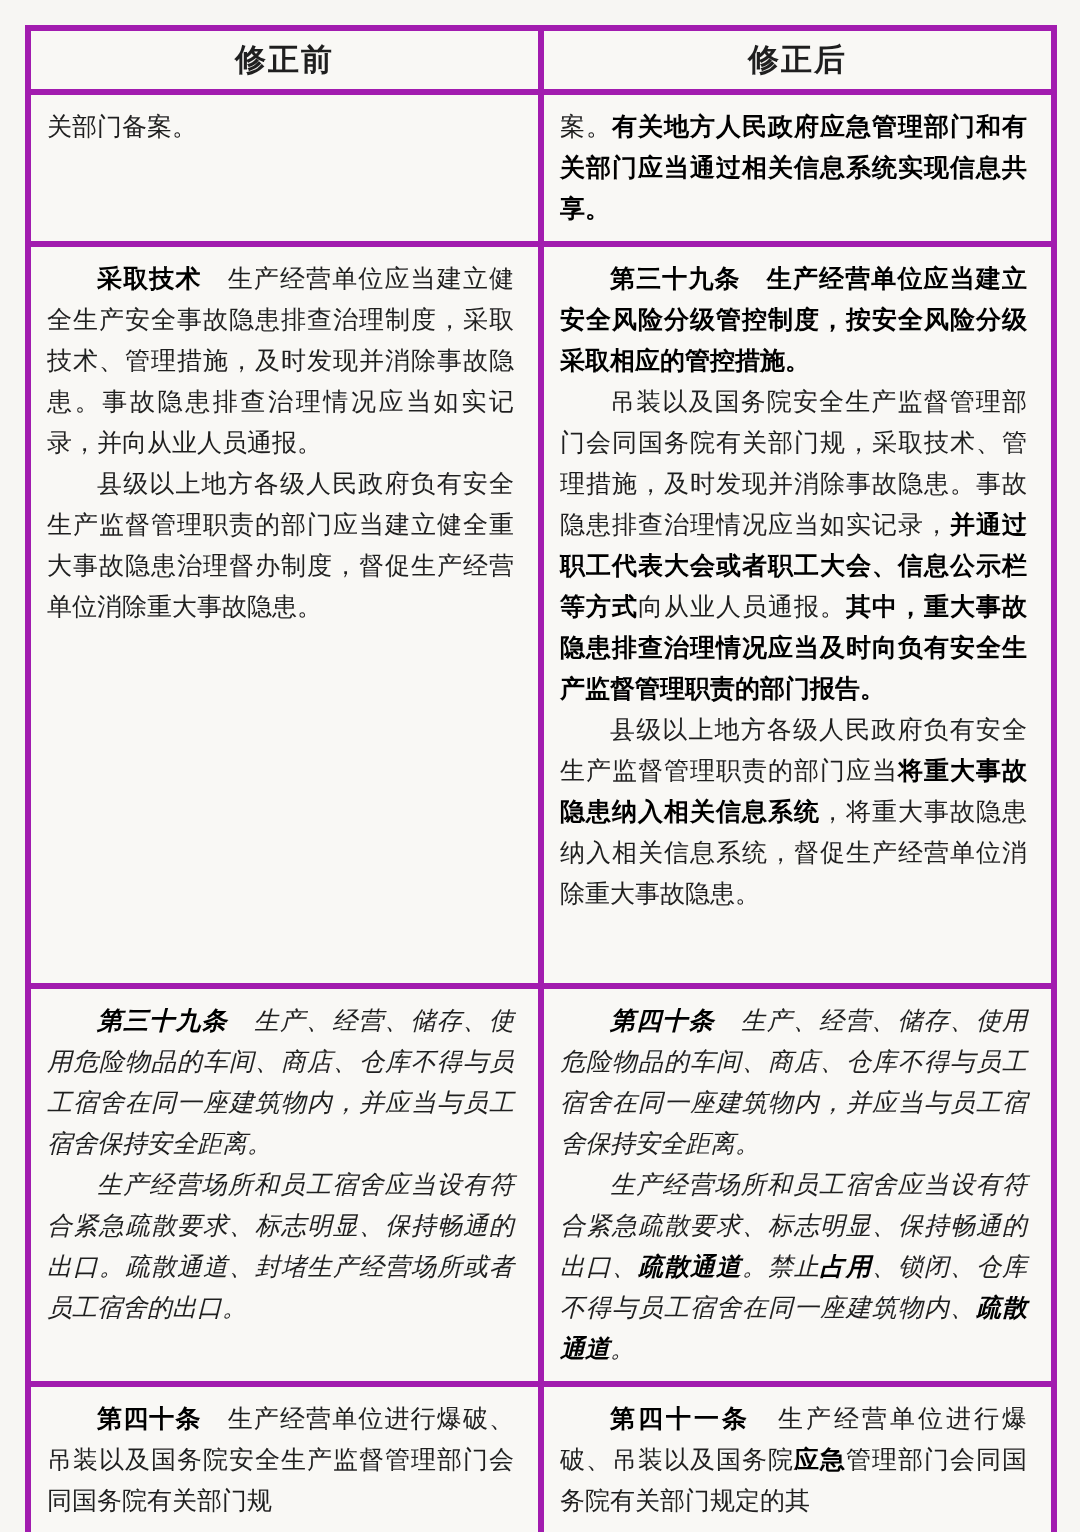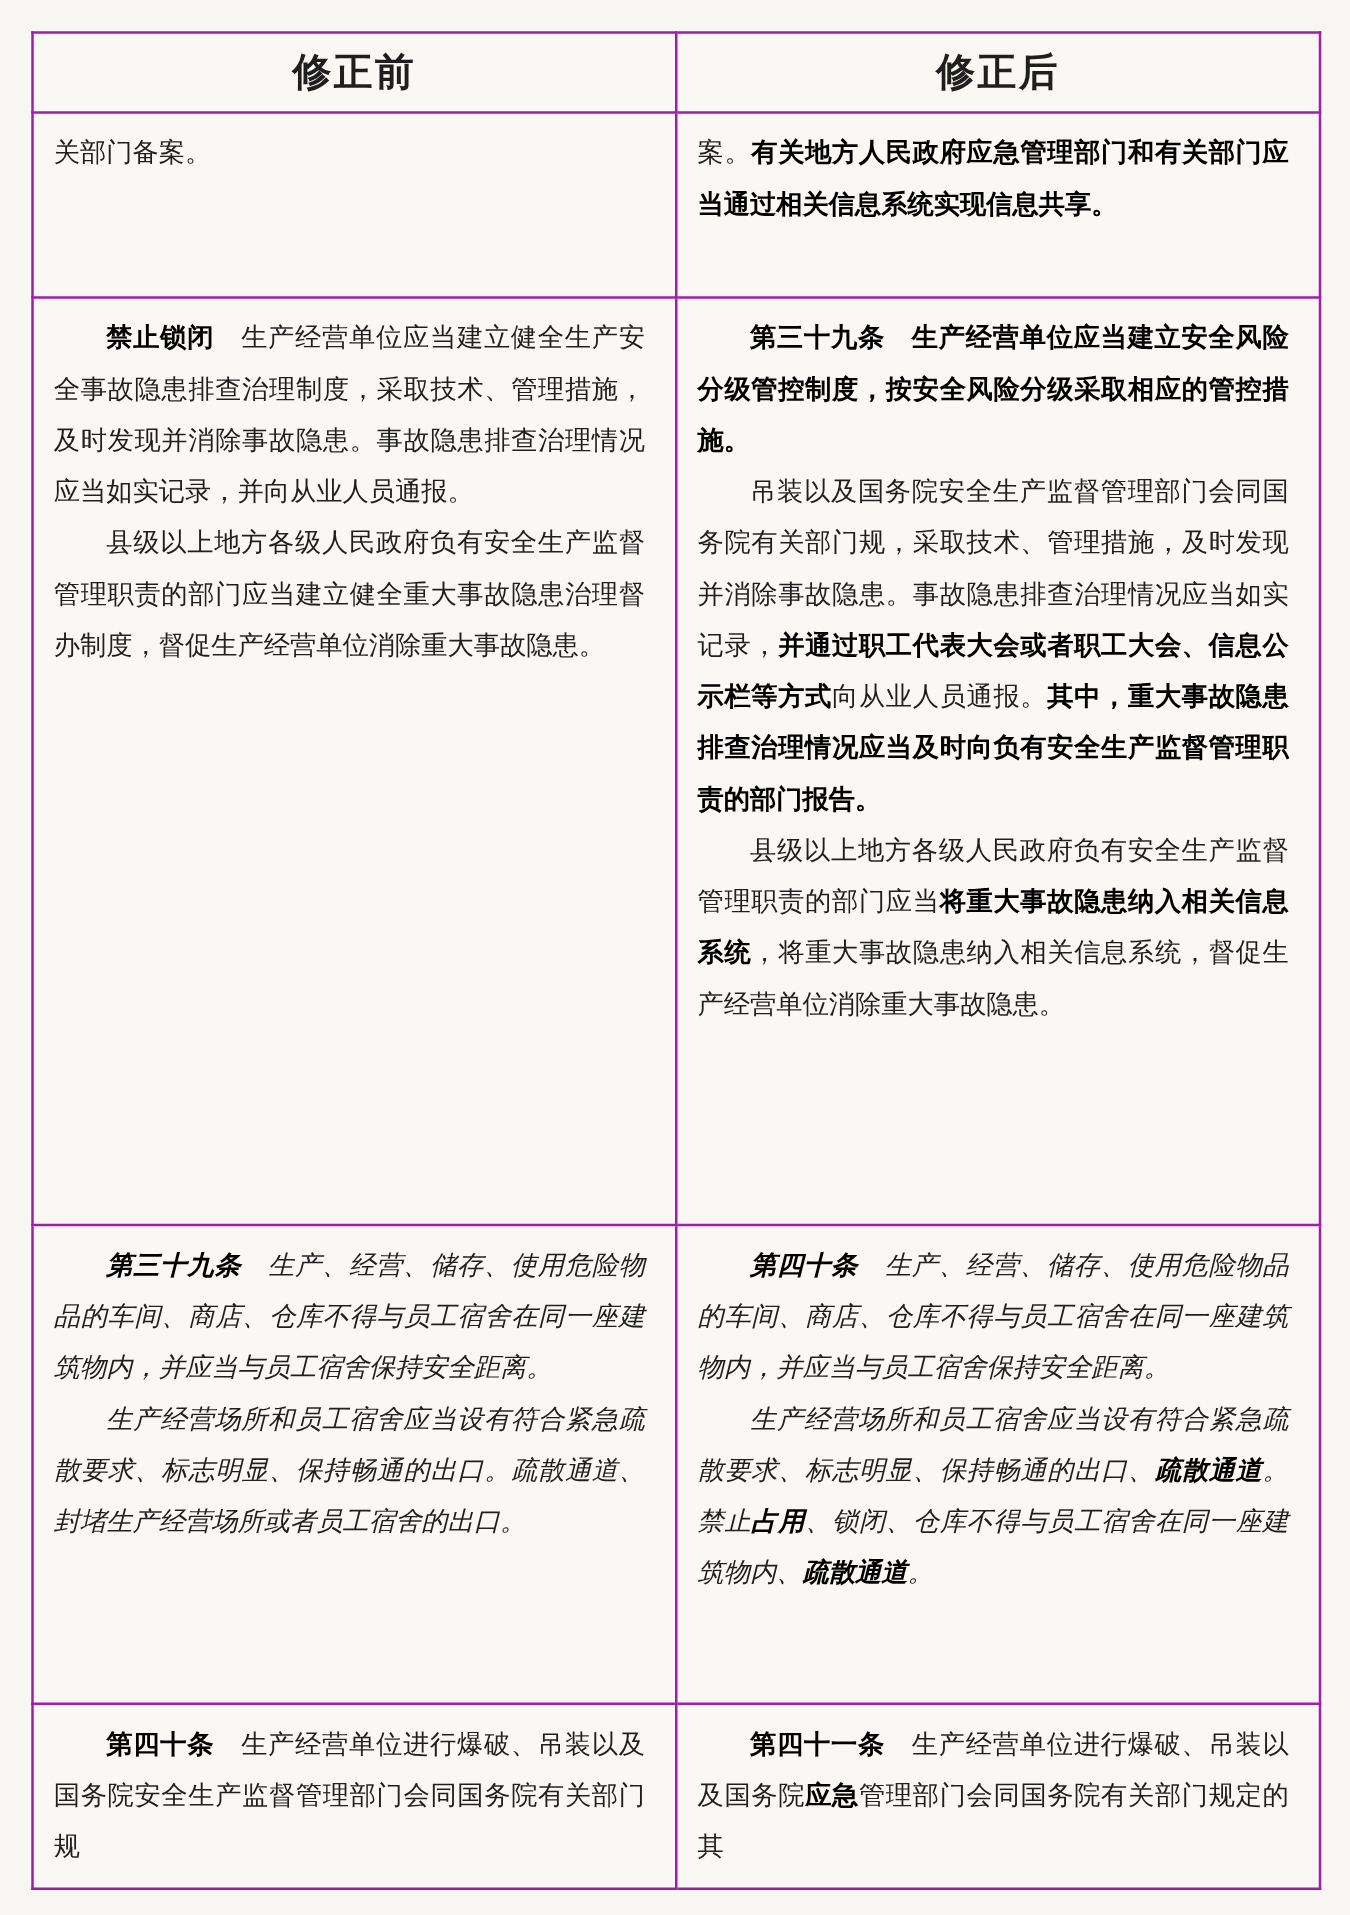--- a/index.html
+++ b/index.html
@@ -19,37 +19,37 @@
     padding: 25px 23px 0 25px;
   }
   table.cmp-table {
     width: 1032px;
     border-collapse: collapse;
     table-layout: fixed;
     background: #f9f8f5;
   }
   table.cmp-table th,
   table.cmp-table td {
-    border: 2px solid #a21caf;
+    border: 6px solid #a21caf;
     box-sizing: border-box;
     width: 50%;
   }
   table.cmp-table th {
     height: 64px;
     font-size: 31px;
     font-weight: 700;
     font-family: "Liberation Sans", "DejaVu Sans", sans-serif;
     text-align: center;
     vertical-align: middle;
     letter-spacing: 2px;
   }
   table.cmp-table td {
     vertical-align: top;
     padding: 11px 24px 12px 16px;
-    font-size: 21px;
+    font-size: 25px;
     line-height: 41px;
     text-align: justify;
     text-justify: inter-ideograph;
   }
   
   tbody tr:nth-child(1) td { height: 148px; }
   tbody tr:nth-child(2) td { height: 742px; }
   tbody tr:nth-child(3) td { height: 383px; font-style: italic; }
   tbody tr:nth-child(4) td { height: 139px; overflow: hidden; }
   td p {
@@ -78,21 +78,21 @@
         <tr>
           <td>
             <p class=""><span>关部门备案。</span></p>
           </td>
           <td>
             <p class=""><span>案。</span><span class="b">有关地方人民政府应急管理部门和有关部门应当通过相关信息系统实现信息共享。</span></p>
           </td>
         </tr>
         <tr>
           <td>
-            <p class="indent"><span class="b">禁止锁闭</span><span>　生产经营单位应当建立健全生产安全事故隐患排查治理制度，采取技术、管理措施，及时发现并消除事故隐患。事故隐患排查治理情况应当如实记录，并向从业人员通报。</span></p>
+            <p class="indent"><span class="b">采取技术</span><span>　生产经营单位应当建立健全生产安全事故隐患排查治理制度，采取技术、管理措施，及时发现并消除事故隐患。事故隐患排查治理情况应当如实记录，并向从业人员通报。</span></p>
             <p class="indent"><span>县级以上地方各级人民政府负有安全生产监督管理职责的部门应当建立健全重大事故隐患治理督办制度，督促生产经营单位消除重大事故隐患。</span></p>
           </td>
           <td>
             <p class="indent"><span class="b">第三十九条　生产经营单位应当建立安全风险分级管控制度，按安全风险分级采取相应的管控措施。</span></p>
             <p class="indent"><span>吊装以及国务院安全生产监督管理部门会同国务院有关部门规，采取技术、管理措施，及时发现并消除事故隐患。事故隐患排查治理情况应当如实记录，</span><span class="b">并通过职工代表大会或者职工大会、信息公示栏等方式</span><span>向从业人员通报。</span><span class="b">其中，重大事故隐患排查治理情况应当及时向负有安全生产监督管理职责的部门报告。</span></p>
             <p class="indent"><span>县级以上地方各级人民政府负有安全生产监督管理职责的部门应当</span><span class="b">将重大事故隐患纳入相关信息系统</span><span>，将重大事故隐患纳入相关信息系统，督促生产经营单位消除重大事故隐患。</span></p>
           </td>
         </tr>
         <tr>
           <td>

